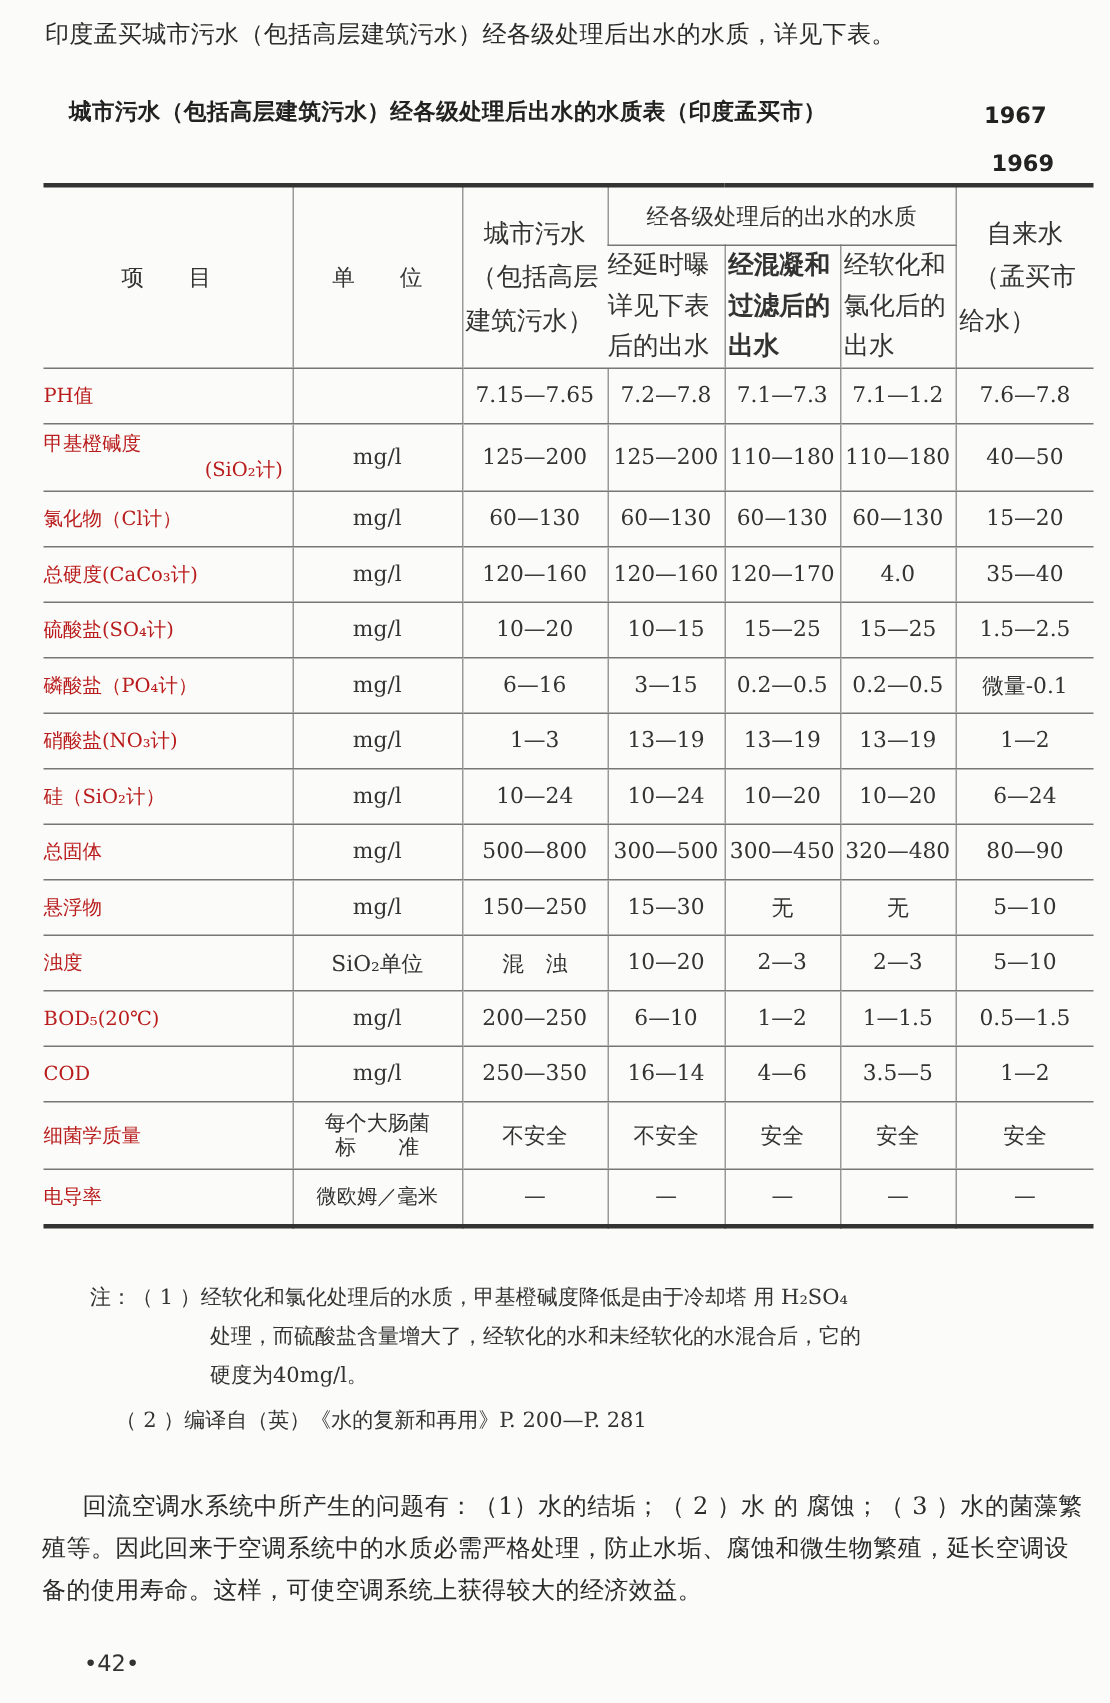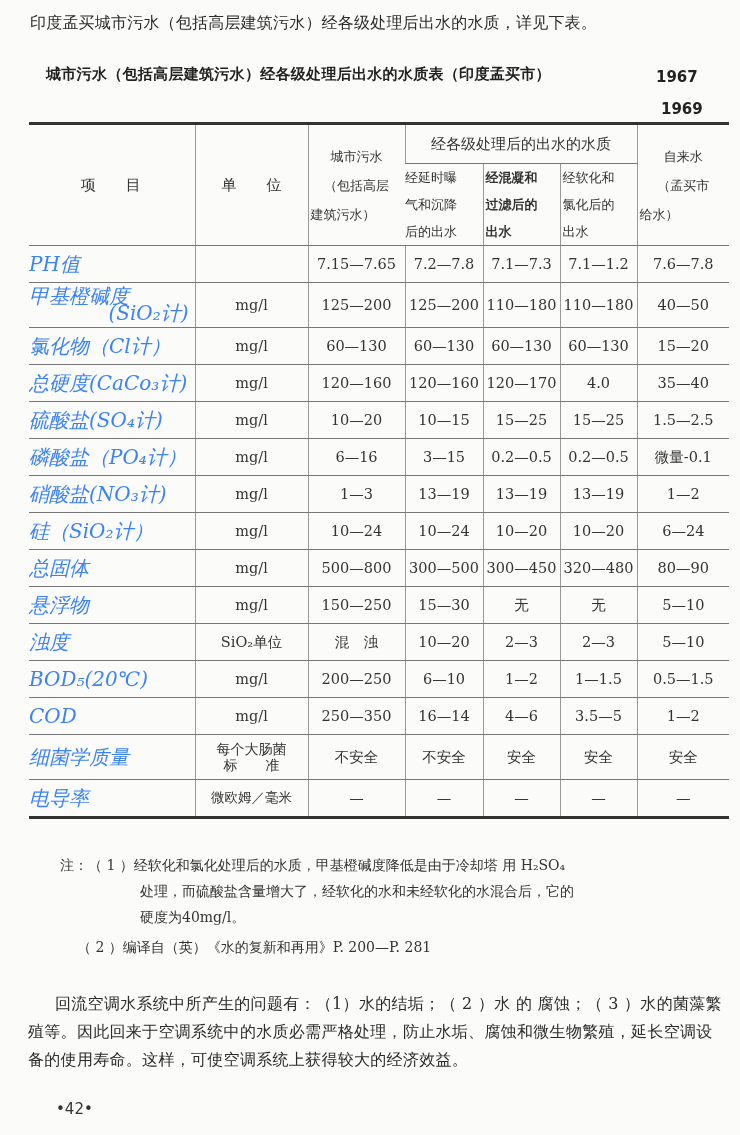--- a/index.html
+++ b/index.html
@@ -10,26 +10,26 @@
   .intro { position:absolute; left:30px; top:13px; font-size:16px; letter-spacing:0.2px; color:#2b2b2b; }
   .tbl-title { position:absolute; left:46px; top:65px; font-size:15px; font-weight:bold; font-family:"DejaVu Sans","Liberation Sans",sans-serif; color:#222; letter-spacing:0.3px;}
   .tbl-year1 { position:absolute; left:656px; top:68px; font-size:15px; font-weight:bold; font-family:"DejaVu Sans","Liberation Sans",sans-serif; color:#222;}
   .tbl-year2 { position:absolute; left:661px; top:100px; font-size:15px; font-weight:bold; font-family:"DejaVu Sans","Liberation Sans",sans-serif; color:#222;}
   .table-wrap { position:absolute; left:29px; top:122px; width:700px; }
   table { border-collapse:collapse; width:700px; table-layout:fixed; font-size:14px; color:#333; }
   table.data { border-top:3px solid #333; border-bottom:3px solid #333; }
   td, th { border-bottom:1px solid #777; border-left:1px solid #999; padding:0 2px; text-align:center; font-weight:normal; white-space:nowrap; overflow:hidden; }
   td:first-child, th:first-child { border-left:none; text-align:left; padding-left:0; }
   th { vertical-align:middle; line-height:33px; font-size:15px; color:#333; }
-  .hdr-stack { line-height:29px; white-space:normal; text-align:left; font-size:13px;}
+  .hdr-stack { line-height:29px; white-space:normal; text-align:left; font-size:17px;}
   .hdr-stack span { display:block; white-space:nowrap; }
   .hdr-group { line-height:38px; font-size:15px; }
   td { height:36px; font-size:14.5px; }
   .row-2line td { height:44px; }
-  .item-cell { color:#3b82f6; font-size:20px;font-style:italic; }
+  .item-cell { color:#b91c1c; font-size:13px; }
   .item2 { line-height:17px;margin-top:44px; }
   .item2 .l2 { display:block; text-align:right; padding-right:4px; }
   .unit2 { line-height:16px; font-size:14px; }
   .notes { position:absolute; left:60px; top:852px; width:665px; font-size:14px; color:#333; line-height:26px; }
   .notes .note-indent { padding-left:80px; display:block; }
   .notes .note2 { display:block; padding-left:17px; margin-top:4px; }
   .para { position:absolute; left:28px; top:990px; width:700px; font-size:16px; line-height:28px; color:#2b2b2b; text-indent:27px; letter-spacing:0.3px; }
   .pagenum { position:absolute; left:56px; top:1100px; font-size:15px; font-weight:normal; font-family:"DejaVu Sans","Liberation Sans",sans-serif; color:#333;}
 </style>
 </head>
@@ -63,21 +63,21 @@
       <th colspan="3" class="hdr-group">经各级处理后的出水的水质</th>
       <th rowspan="2" class="hdr-stack" style="text-align:center;">
         <span>自来水</span>
         <span>（孟买市</span>
         <span style="text-align:left;">给水）</span>
       </th>
     </tr>
     <tr>
       <th class="hdr-stack" style="line-height:27px;">
         <span>经延时曝</span>
-        <span>气和沉降</span>
+        <span>详见下表</span>
         <span>后的出水</span>
       </th>
       <th class="hdr-stack" style="line-height:27px;font-weight:bold;">
         <span>经混凝和</span>
         <span>过滤后的</span>
         <span>出水</span>
       </th>
       <th class="hdr-stack" style="line-height:27px;">
         <span>经软化和</span>
         <span>氯化后的</span>

